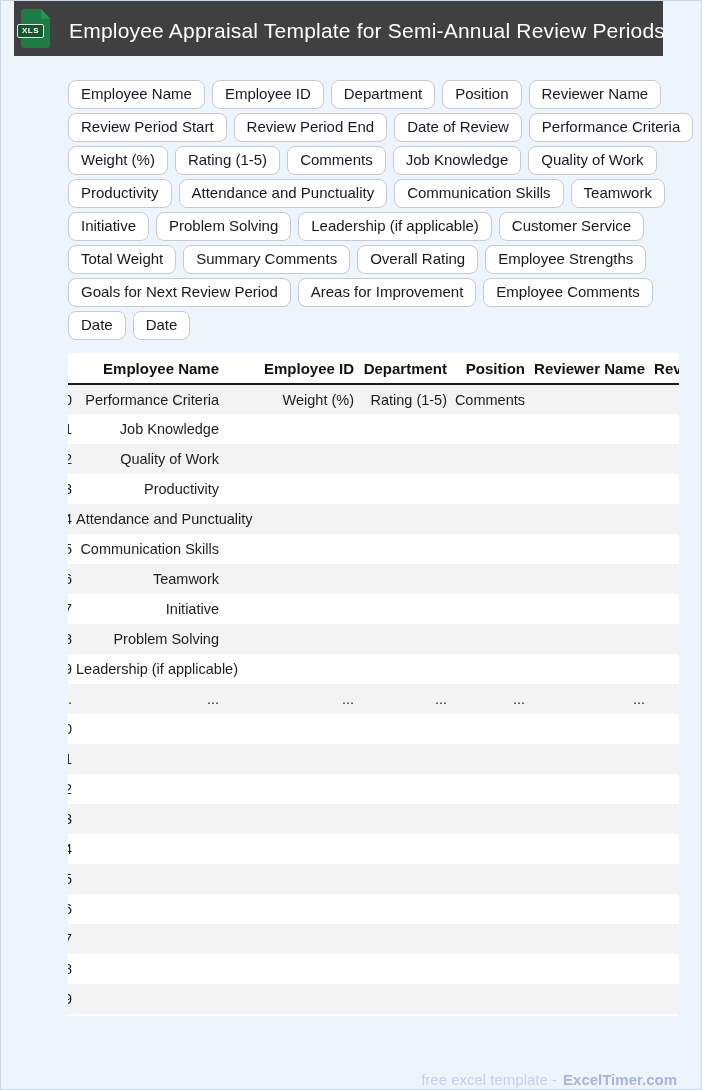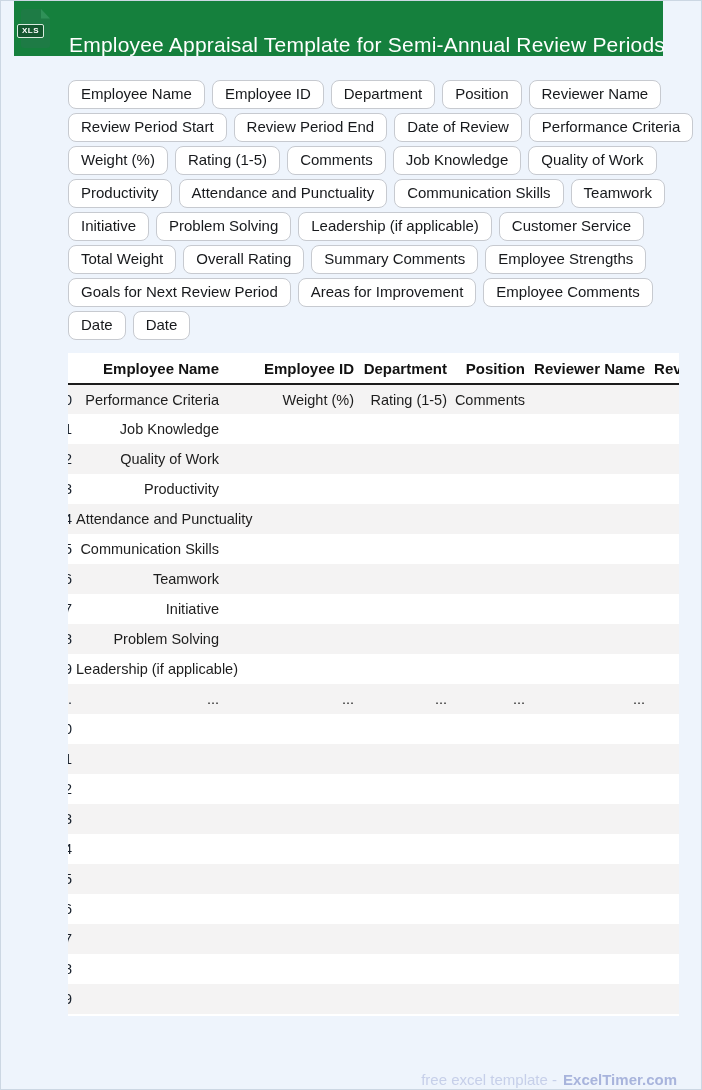--- a/index.html
+++ b/index.html
@@ -9,24 +9,24 @@
     background:#eef4fc;
     position:relative;
     border:1px solid #ccd7e3;
     overflow:hidden;
     color:#1a1a1a;
   }
 
   
   .header-bar {
     position:absolute; left:13px; top:0; width:649px; height:55px;
-    background:#15803d;
+    background:#404040;
   }
   .header-title {
-    position:absolute; left:55px; top:16px; height:55px; line-height:55px;
+    position:absolute; left:55px; top:2px; height:55px; line-height:55px;
     color:#ffffff; font-size:21px; font-weight:500; white-space:nowrap;
     letter-spacing:.2px;
   }
   .file-icon {
     position:absolute; left:7px; top:8px; width:29px; height:39px;
   }
   .file-body {
     position:absolute; inset:0; background:#1e7b45; border-radius:3px;
     clip-path:polygon(0 0, 69% 0, 100% 24%, 100% 100%, 0 100%);
   }
@@ -119,22 +119,22 @@
       <span class="chip">Teamwork</span>
     </div>
     <div class="chip-row">
       <span class="chip">Initiative</span>
       <span class="chip">Problem Solving</span>
       <span class="chip">Leadership (if applicable)</span>
       <span class="chip">Customer Service</span>
     </div>
     <div class="chip-row">
       <span class="chip">Total Weight</span>
+      <span class="chip">Summary Comments</span>
       <span class="chip">Overall Rating</span>
-      <span class="chip">Summary Comments</span>
       <span class="chip">Employee Strengths</span>
     </div>
     <div class="chip-row">
       <span class="chip">Goals for Next Review Period</span>
       <span class="chip">Areas for Improvement</span>
       <span class="chip">Employee Comments</span>
     </div>
     <div class="chip-row">
       <span class="chip">Date</span>
       <span class="chip">Date</span>

